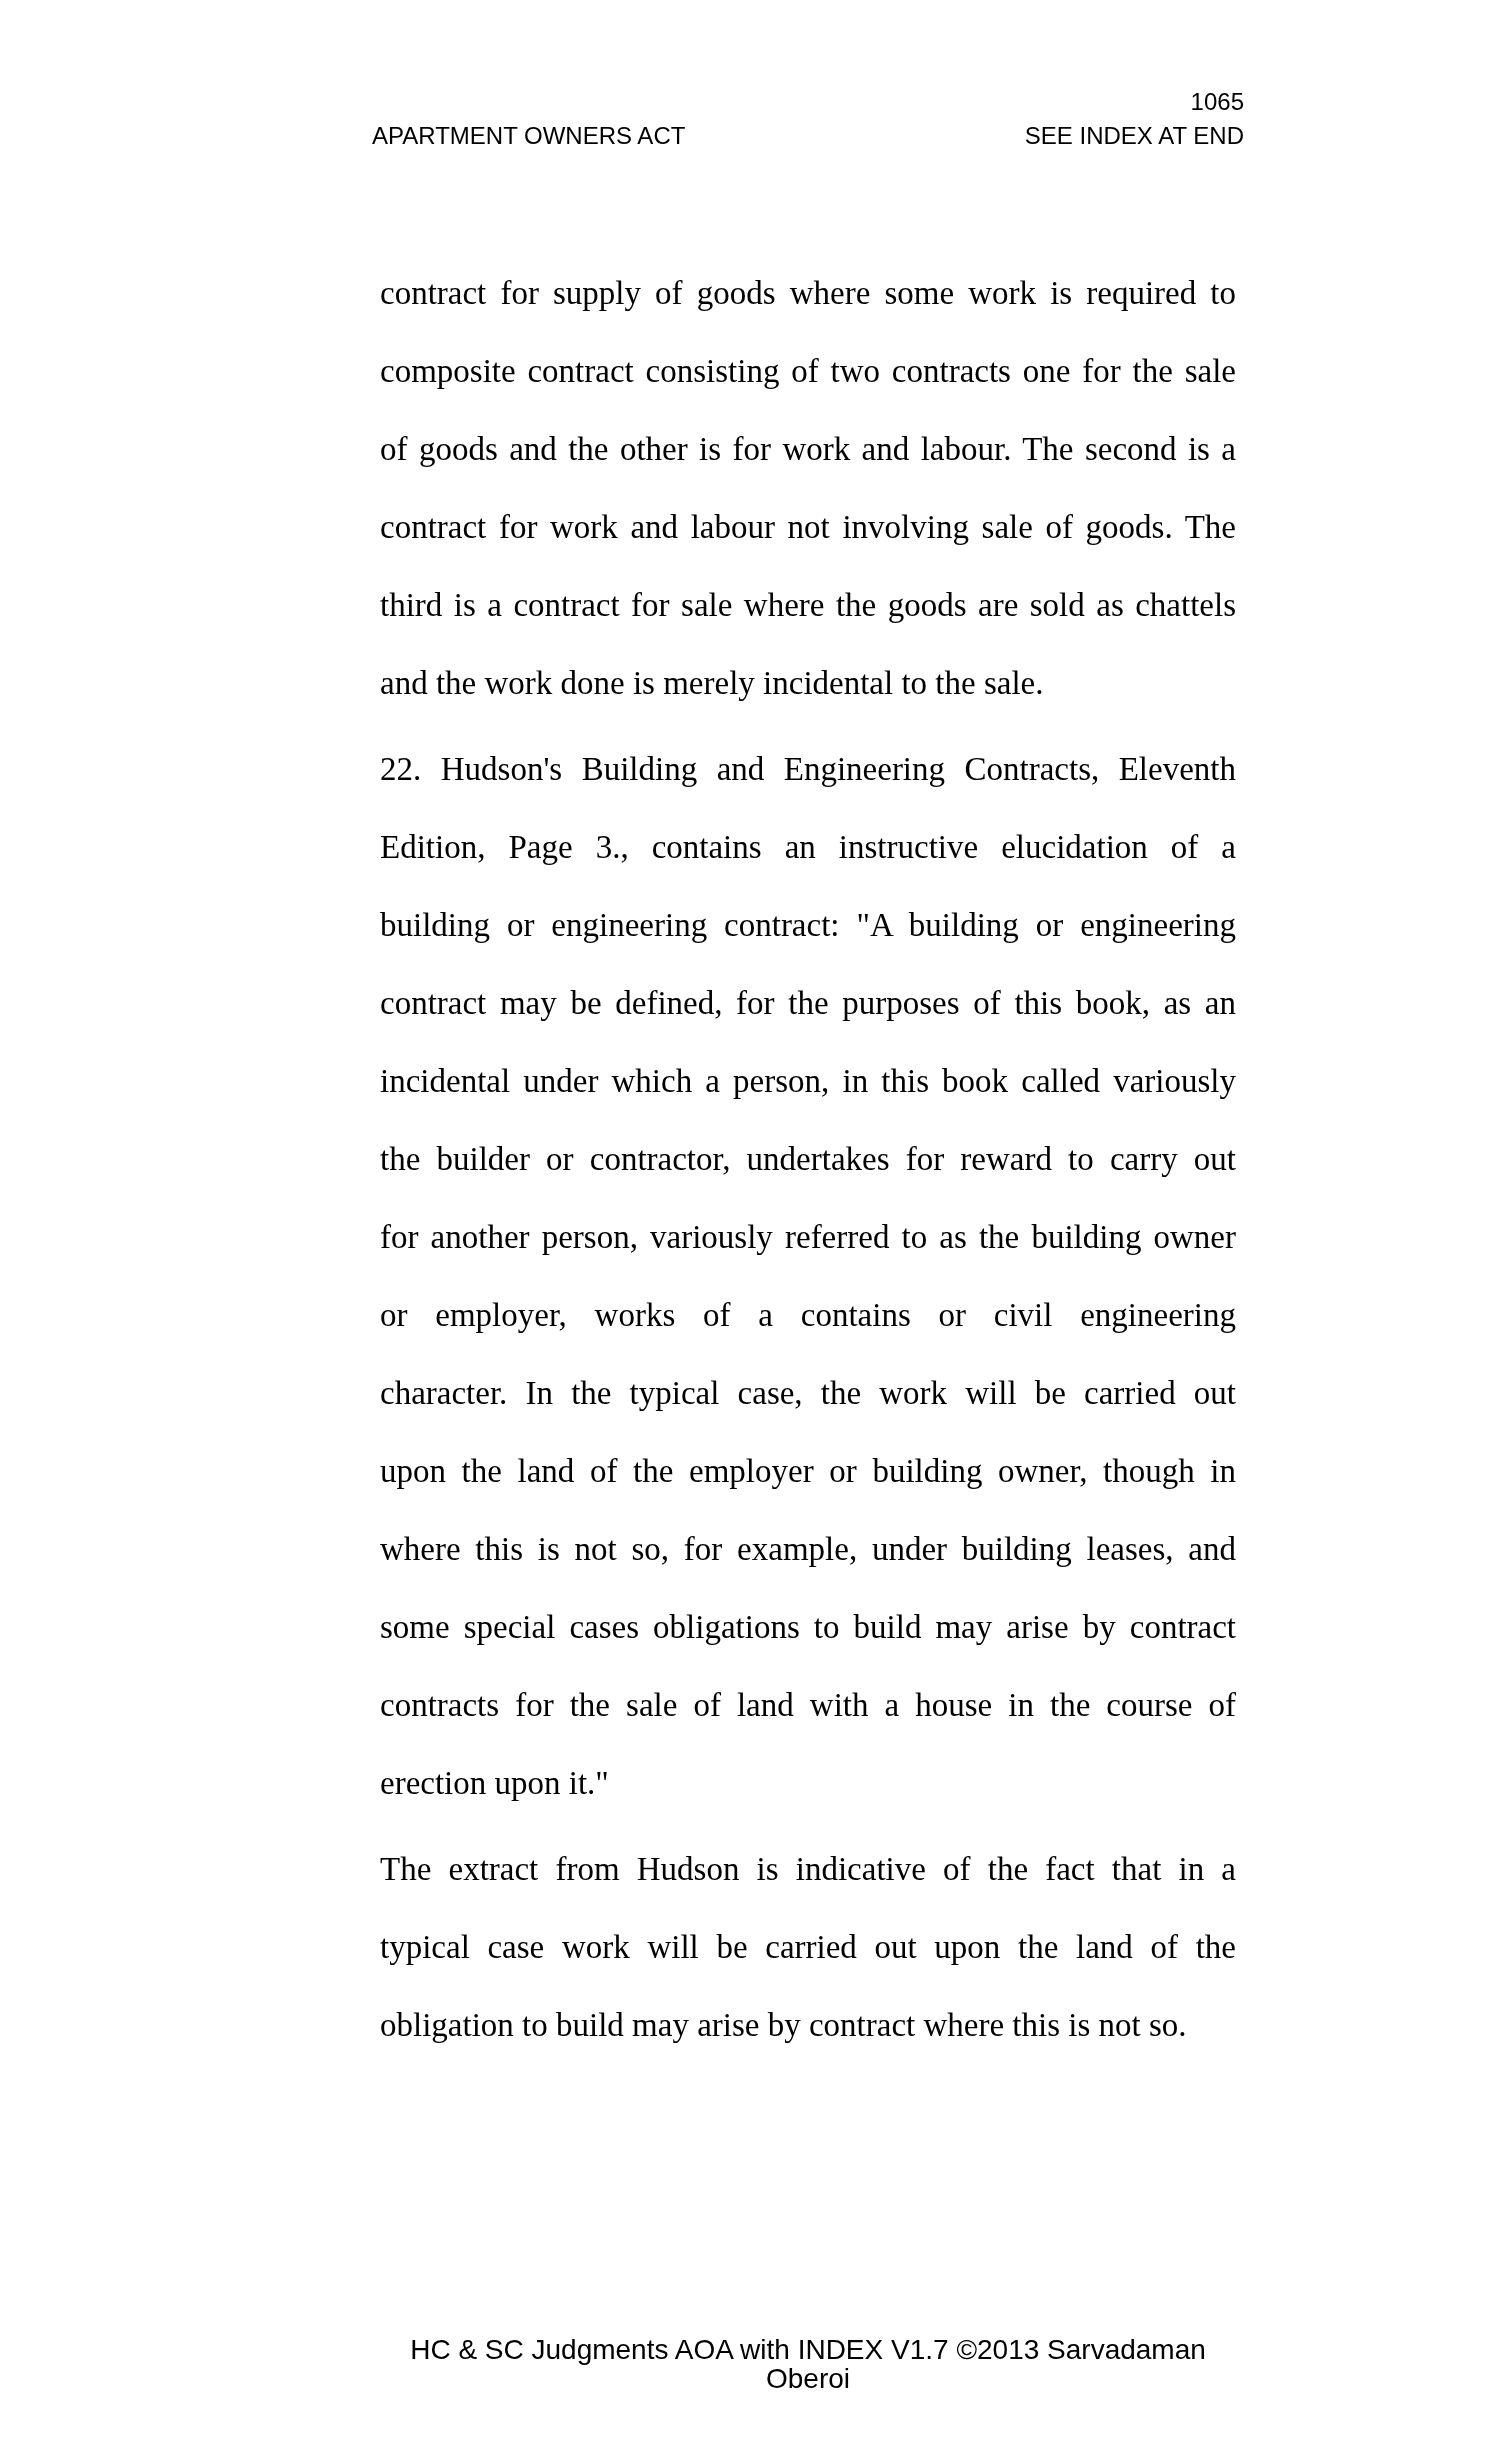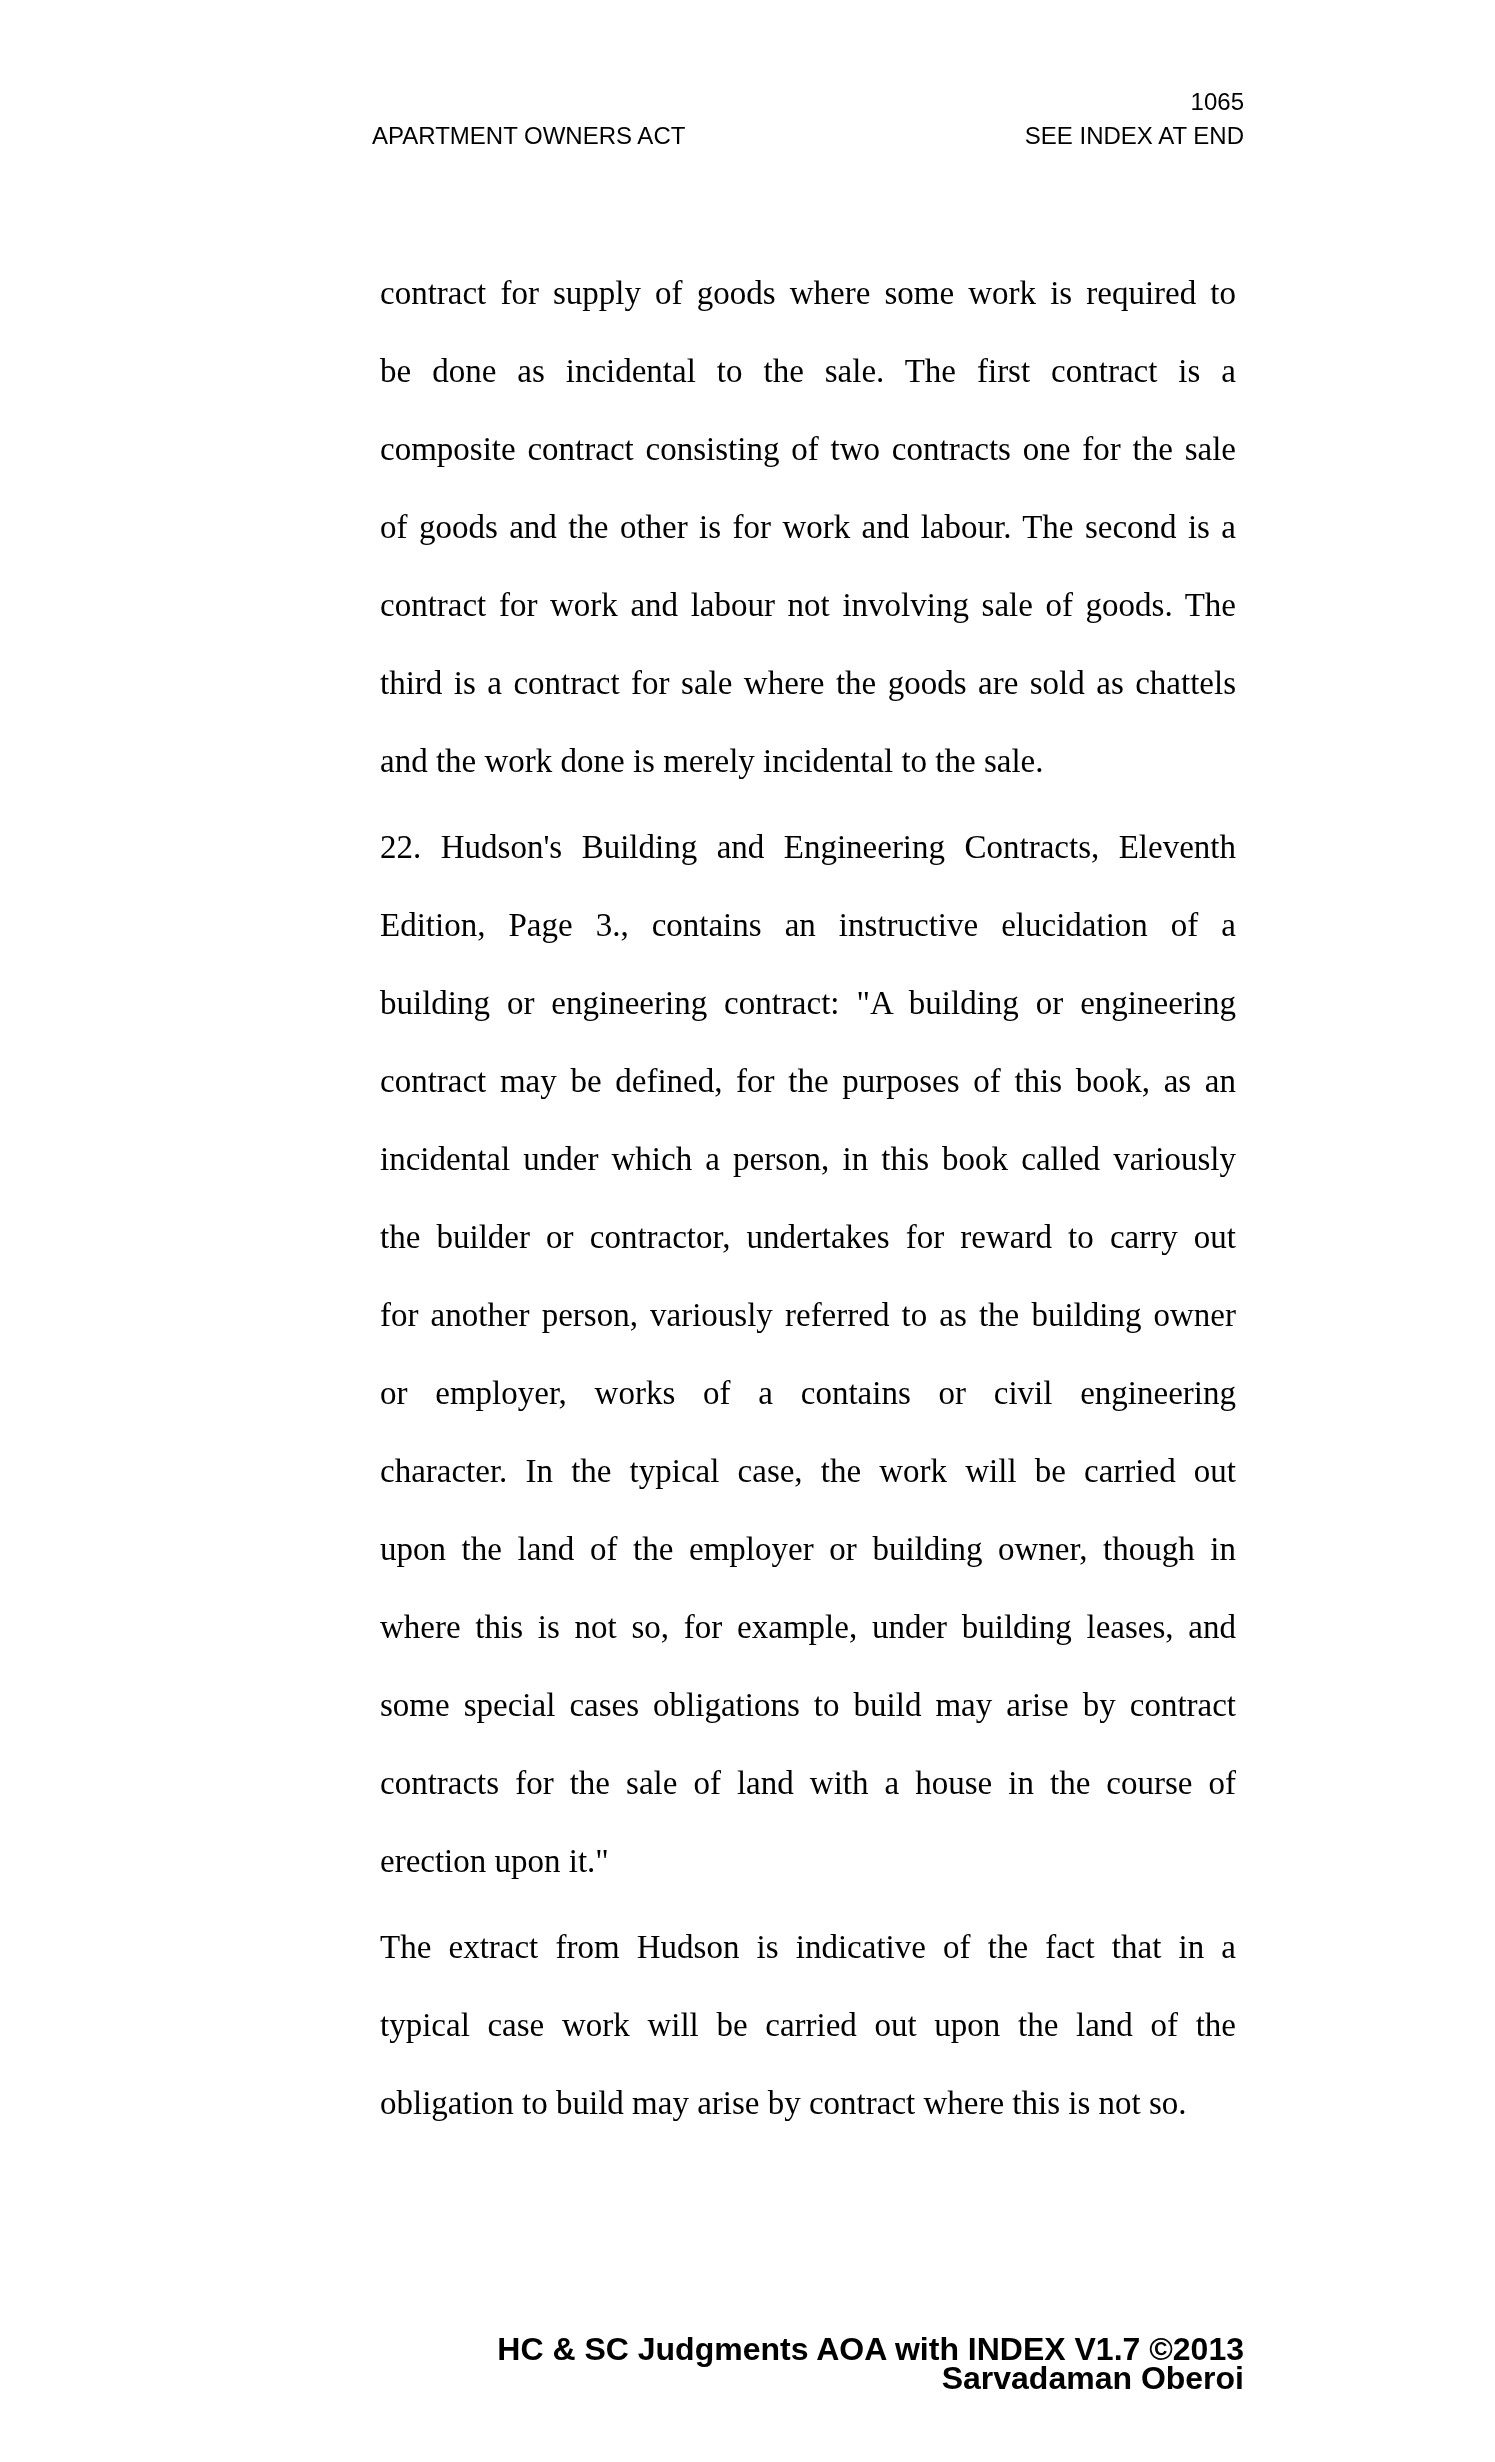--- a/index.html
+++ b/index.html
@@ -54,44 +54,42 @@
   }
   .line.last {
     text-align-last: left;
   }
   .footer {
     position: absolute;
     left: 372px;
     width: 872px;
     top: 2335px;
     font-family: "Liberation Sans", sans-serif;
-    font-size: 32px;
+    font-size: 28px;
     line-height: 29px;
-    text-align: right;
+    text-align: center;
     color: #000000;
-    font-weight: bold;
   }
 </style>
 </head>
 <body>
 
 <div class="page">
 
   <div class="header">
     <div class="page-number">1065</div>
     <div class="header-row">
       <span>APARTMENT OWNERS ACT</span>
       <span>SEE INDEX AT END</span>
     </div>
   </div>
 
   <div class="body-text">
       <div class="para">
         <div class="line">contract for supply of goods where some work is required to</div>
-        <div class="line">be done as incidental to the sale. The first contract is a</div>
         <div class="line">composite contract consisting of two contracts one for the sale</div>
         <div class="line">of goods and the other is for work and labour. The second is a</div>
         <div class="line">contract for work and labour not involving sale of goods. The</div>
         <div class="line">third is a contract for sale where the goods are sold as chattels</div>
         <div class="line last">and the work done is merely incidental to the sale.</div>
       </div>
       <div class="para">
         <div class="line">22. Hudson's Building and Engineering Contracts, Eleventh</div>
         <div class="line">Edition, Page 3., contains an instructive elucidation of a</div>
         <div class="line">building or engineering contract: "A building or engineering</div>

